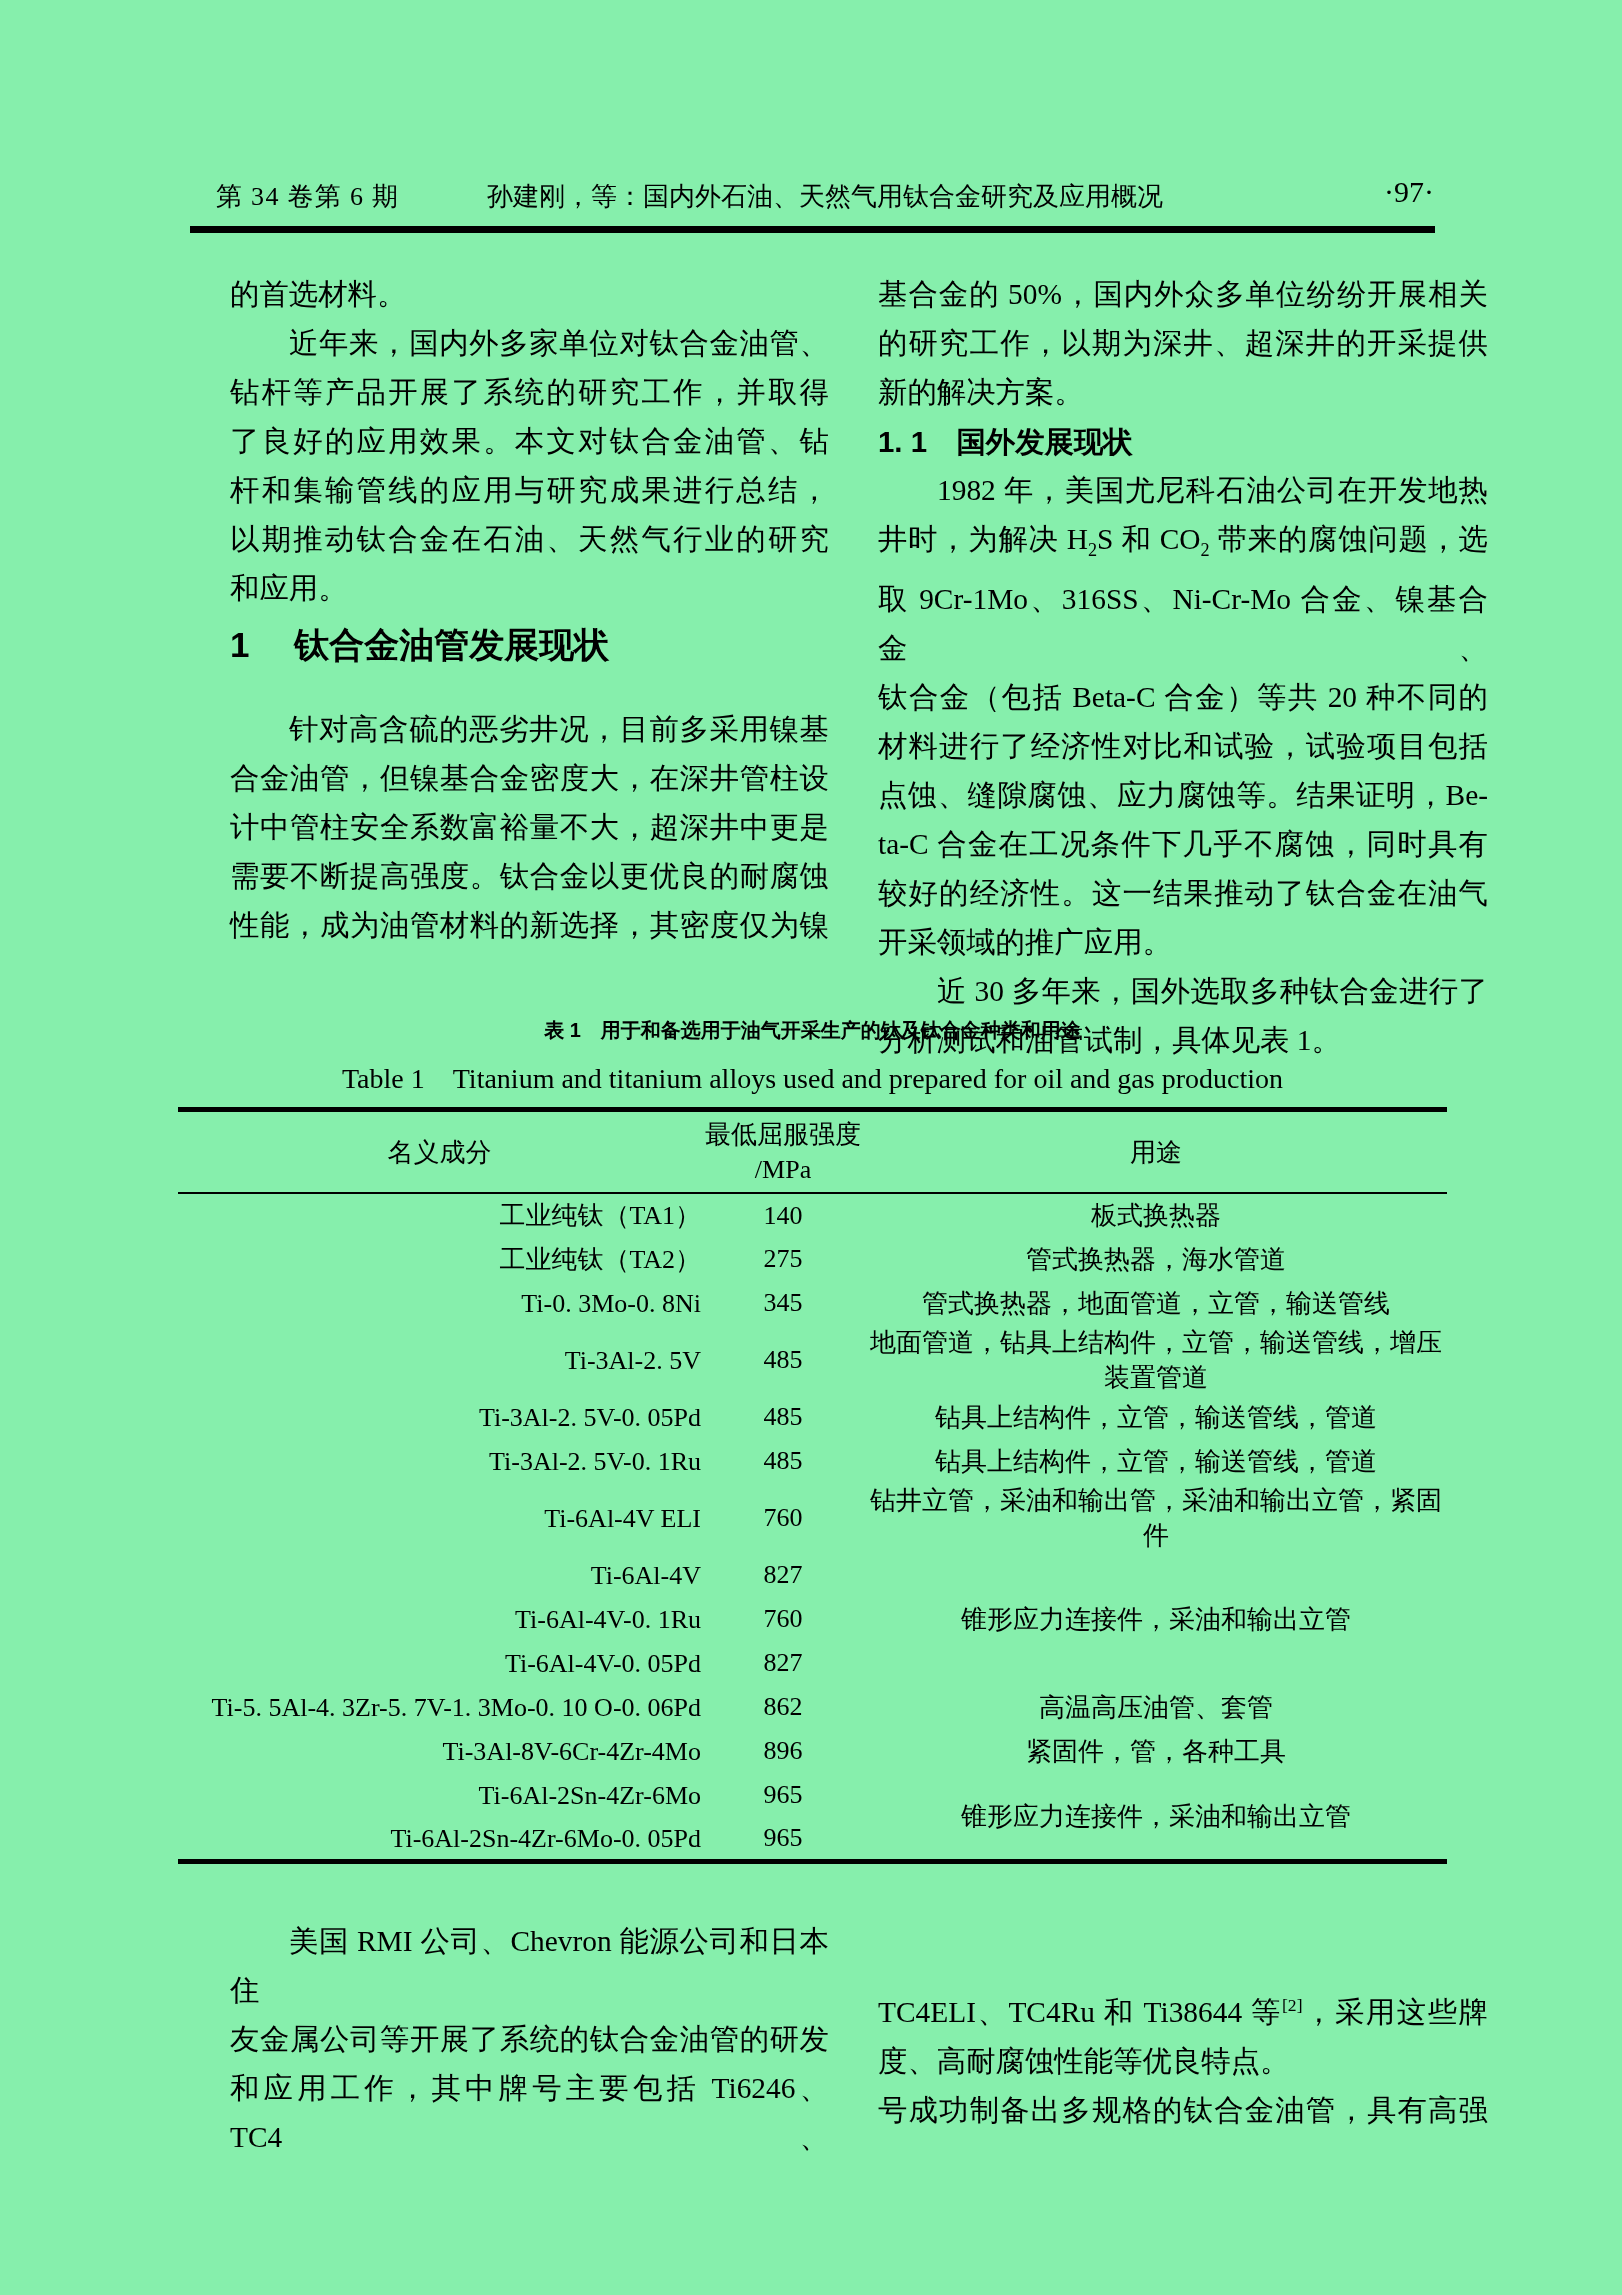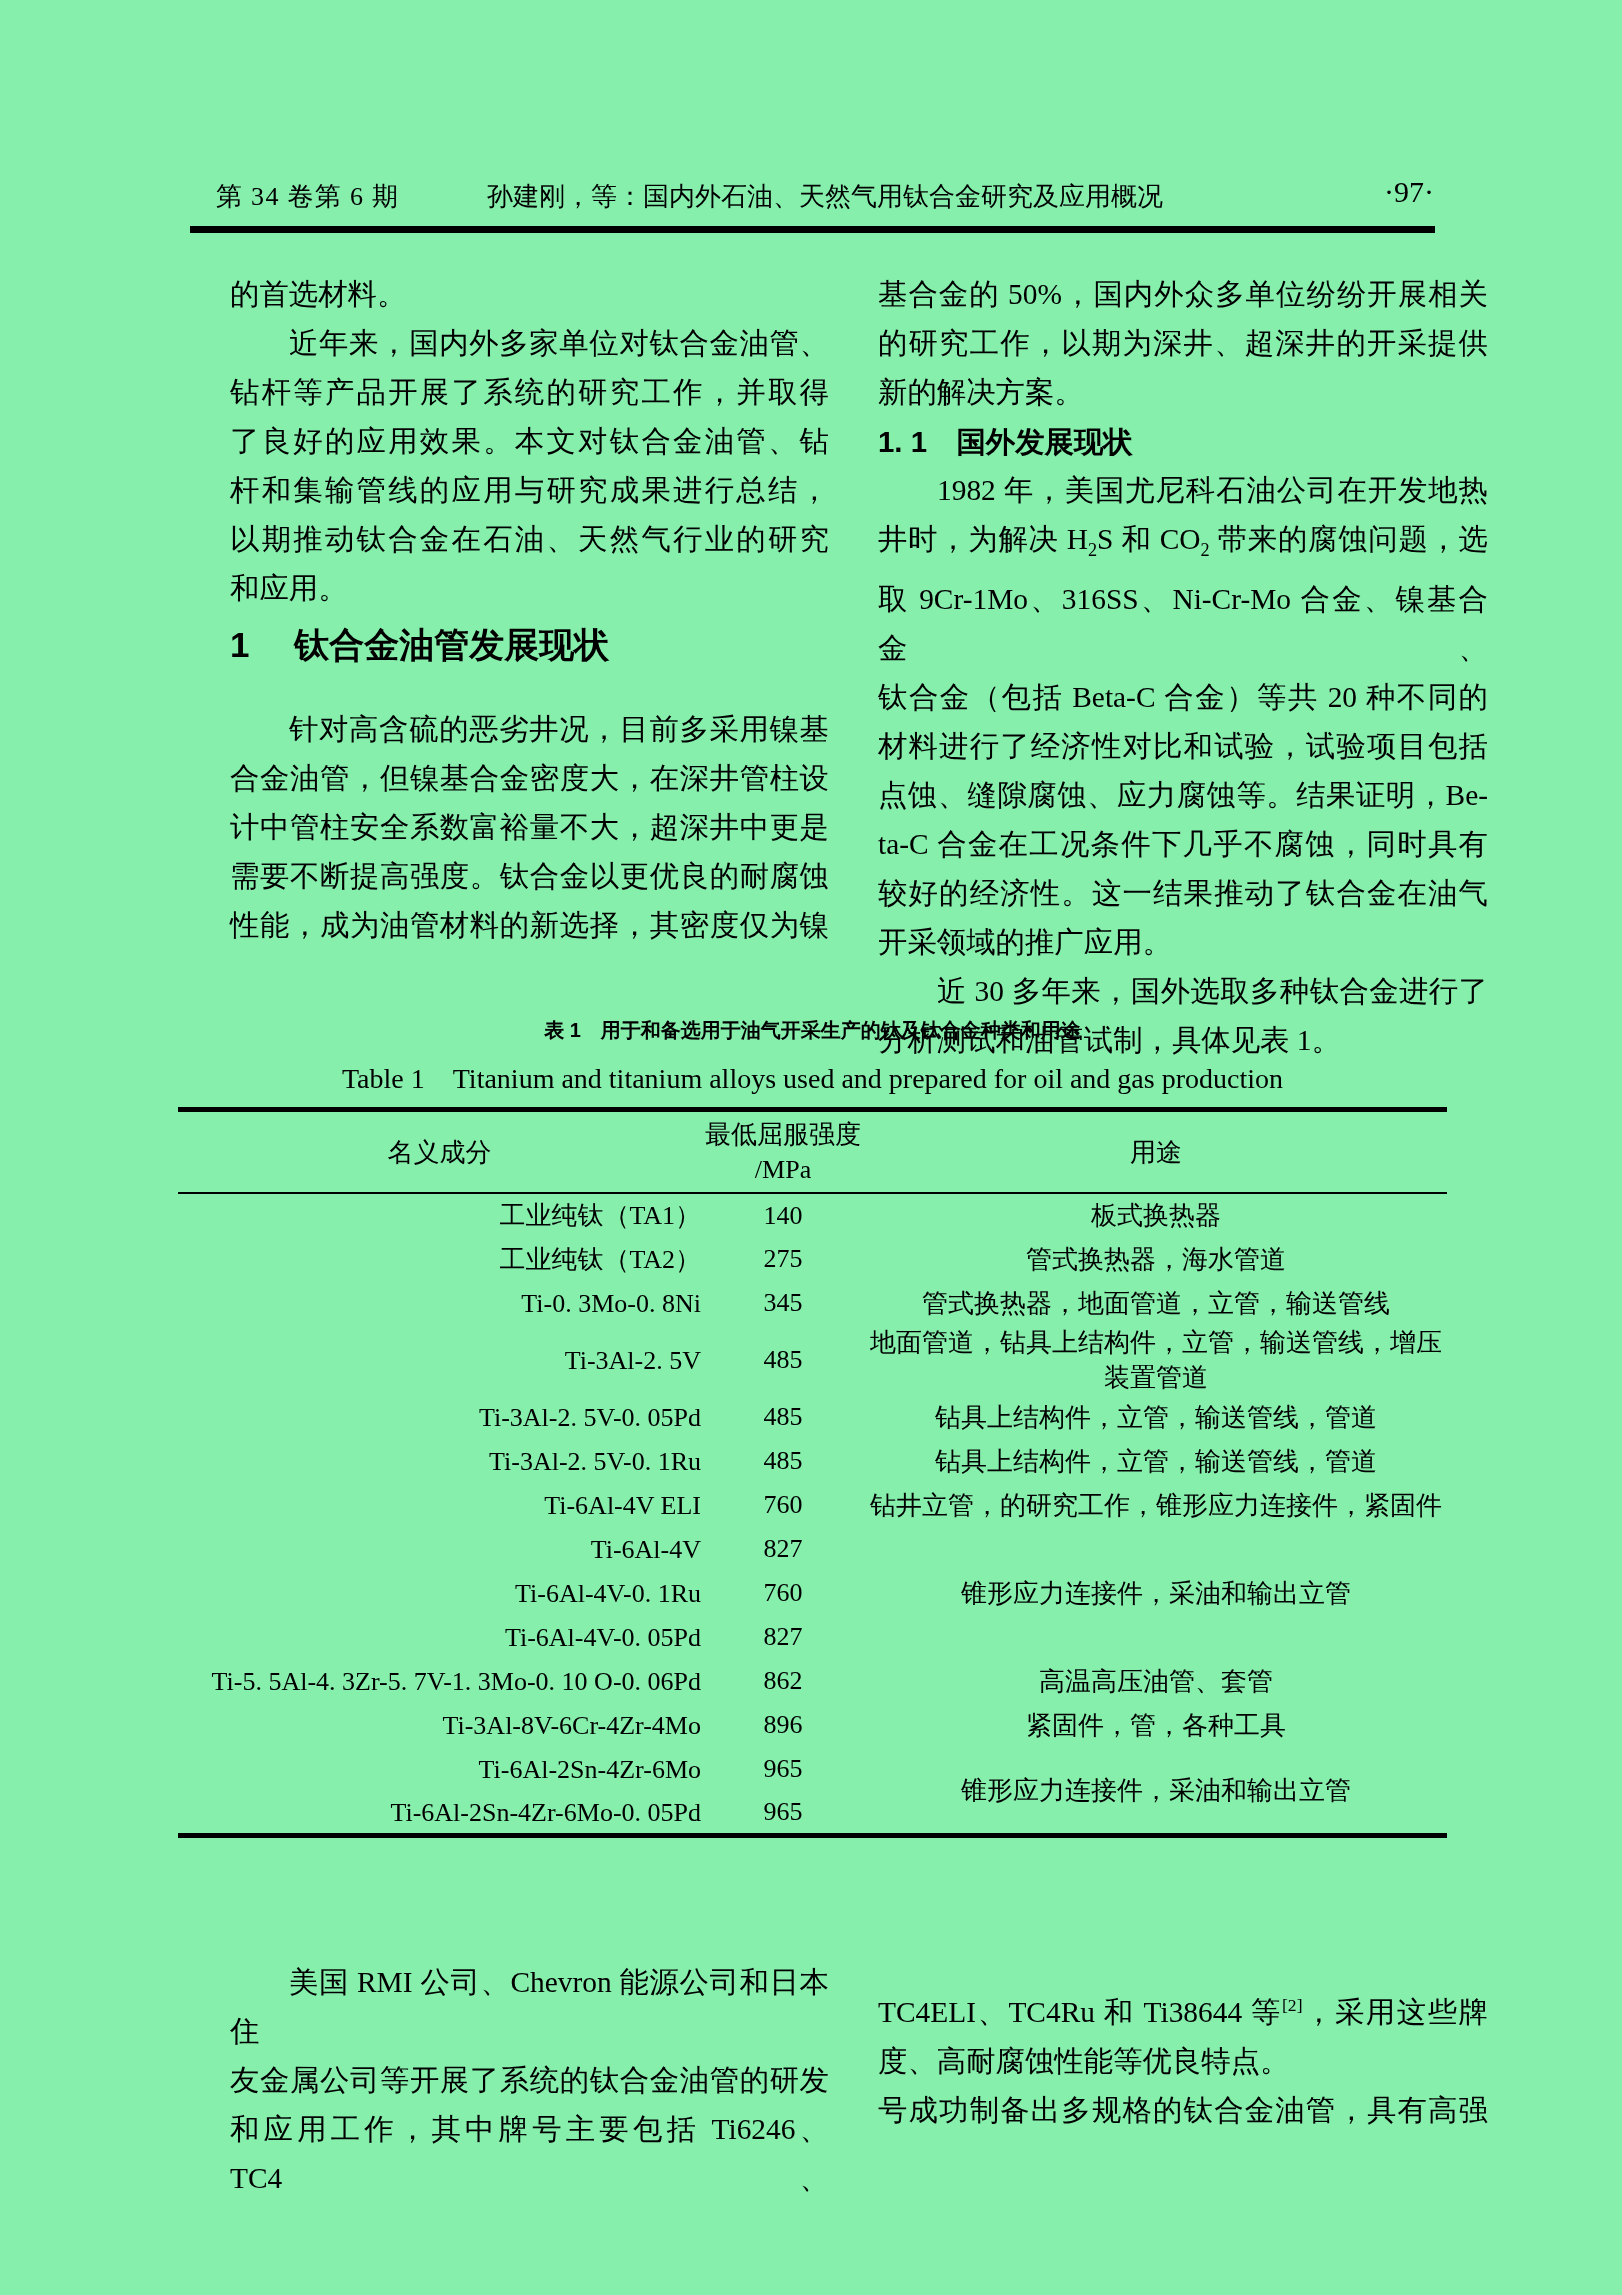--- a/index.html
+++ b/index.html
@@ -38,21 +38,21 @@
                font-size:26px;border-top:5.9px solid #000;border-bottom:5.9px solid #000;}
   .alloy-table td{vertical-align:middle;padding:0;}
   .alloy-table thead td{border-bottom:2px solid #000;padding:5.2px 0;line-height:35px;}
   .alloy-table tbody tr{height:44px;}
   .th-name,.th-str,.th-use{text-align:center;}
   .td-name{width:523px;padding-left:19.6px;text-align:right;line-height:35px;}
   .td-str{width:164px;text-align:center;}
   .td-use{padding-left:39px;padding-right:3.9px;text-align:center;line-height:35px;}
 
   
-  .col-bl{left:191px;top:1958px;width:599px;}
+  .col-bl{left:191px;top:1917px;width:599px;}
   .col-br{left:839px;top:1981px;width:610px;}
 </style>
 </head>
 <body>
 
 <div class="page">
 
   <div class="pagehead">
     <span class="ph-left">第 34 卷第 6 期</span>
     <span class="ph-center">孙建刚，等：国内外石油、天然气用钛合金研究及应用概况</span>
@@ -135,21 +135,21 @@
         <td class="td-use">钻具上结构件，立管，输送管线，管道</td>
       </tr>
       <tr>
         <td class="td-name">Ti-3Al-2. 5V-0. 1Ru</td>
         <td class="td-str">485</td>
         <td class="td-use">钻具上结构件，立管，输送管线，管道</td>
       </tr>
       <tr>
         <td class="td-name">Ti-6Al-4V ELI</td>
         <td class="td-str">760</td>
-        <td class="td-use">钻井立管，的研究工作，锥形应力连接件，紧固件</td>
+        <td class="td-use">钻井立管，采油和输出管，采油和输出立管，紧固件</td>
       </tr>
       <tr>
         <td class="td-name">Ti-6Al-4V</td>
         <td class="td-str">827</td>
         <td class="td-use"></td>
       </tr>
       <tr>
         <td class="td-name">Ti-6Al-4V-0. 1Ru</td>
         <td class="td-str">760</td>
         <td class="td-use">锥形应力连接件，采油和输出立管</td>

